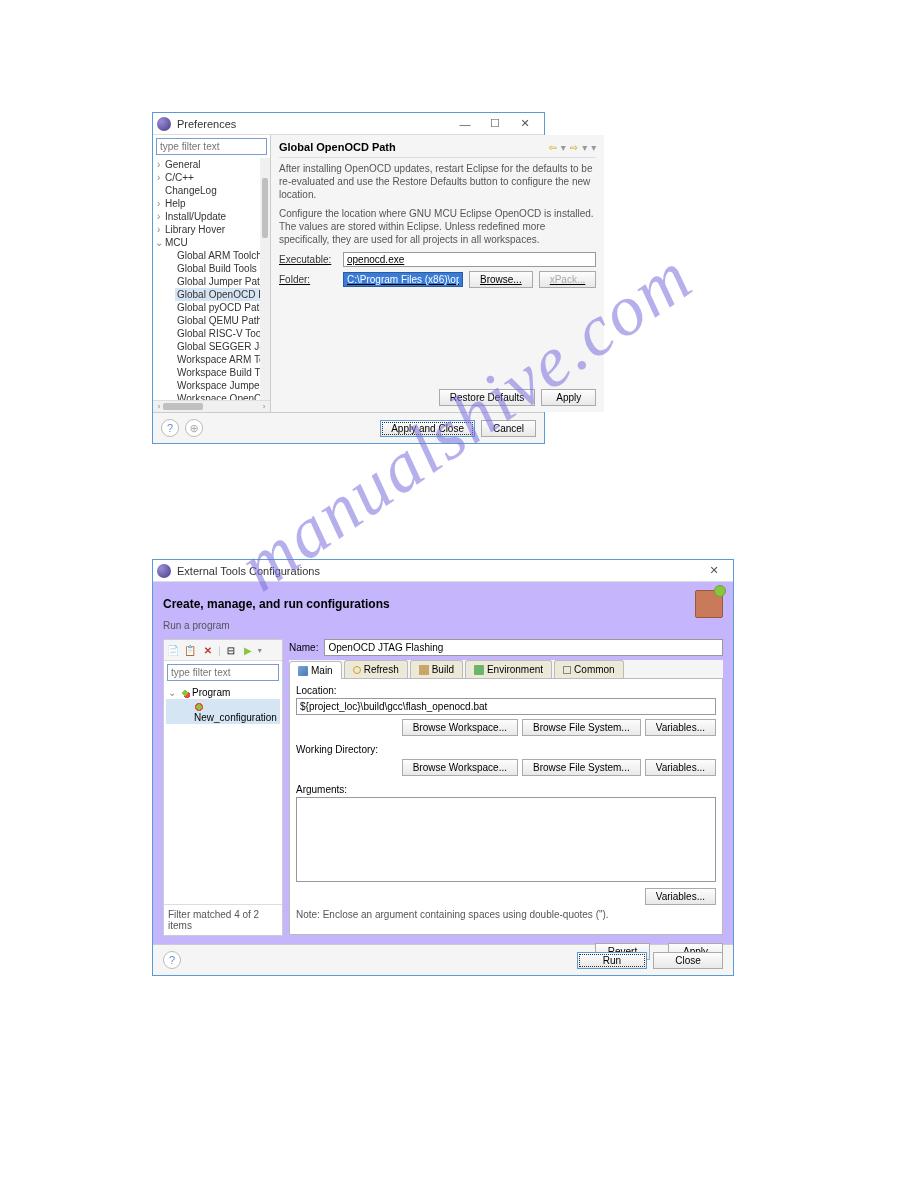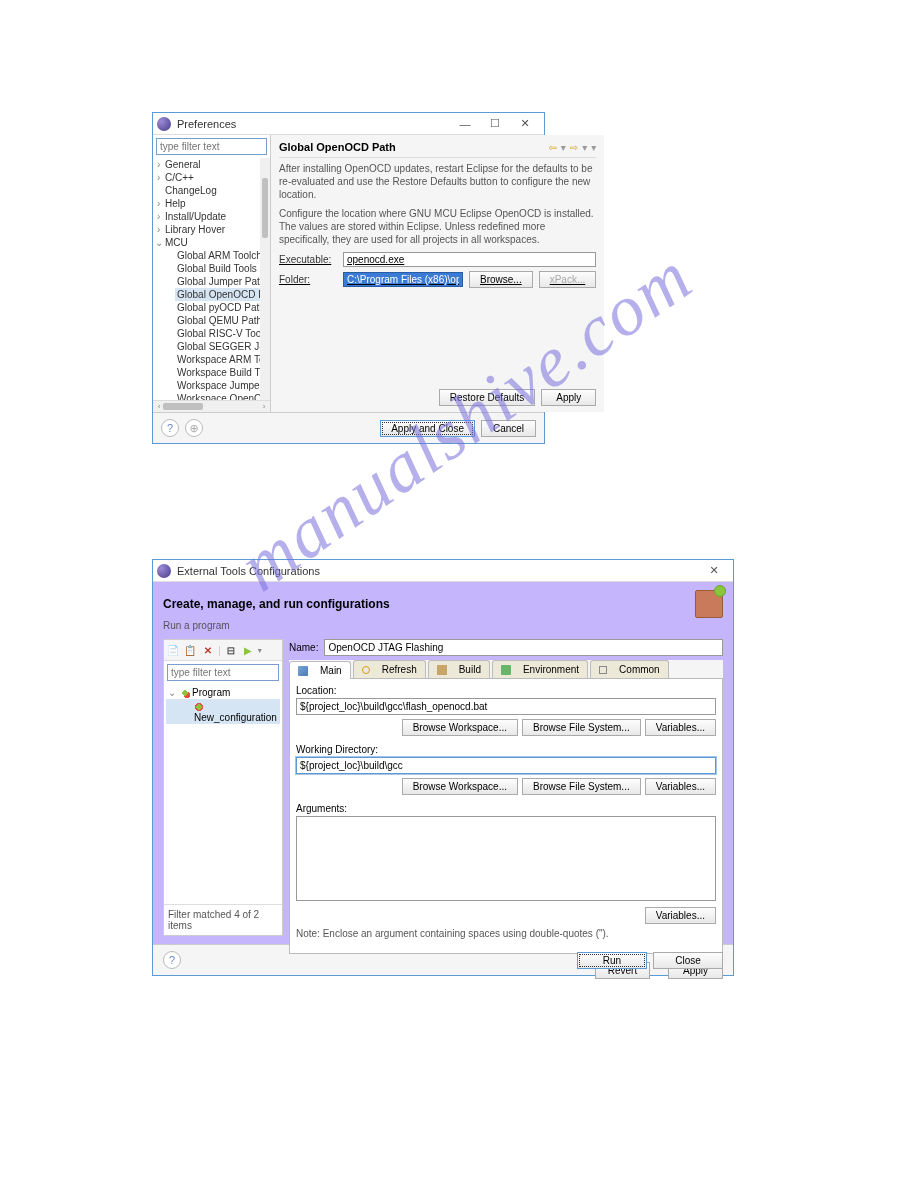--- a/index.html
+++ b/index.html
@@ -65,21 +65,21 @@
 .ext-tree .sub-node { padding-left: 28px; }
 .ext-tree .sub-node.sel { background: #d6e5f3; }
 .ext-tree .sub-node .cfg-ico { background: radial-gradient(circle, #8ac53e 40%, #e74c3c 41% 55%, transparent 56%); }
 .ext-left-foot { padding: 4px; font-size: 10px; border-top: 1px solid #ddd; color: #555; }
 
 .ext-right { flex: 1; padding: 0 0 0 6px; display: flex; flex-direction: column; }
 .name-row { display: flex; align-items: center; gap: 6px; margin-bottom: 4px; }
 .name-row label { font-size: 10px; }
 .name-row input { flex: 1; border: 1px solid #999; padding: 2px 3px; font-size: 10px; }
 .tabs { display: flex; border-bottom: 1px solid #bbb; background: #f5f5f5; }
-.tab { padding: 3px 8px; font-size: 10px; border: 1px solid #bbb; border-bottom: none; margin-right: 2px; background: #ece9d8; display: flex; align-items: center; gap: 12px; border-radius: 3px 3px 0 0; }
+.tab { padding: 3px 8px; font-size: 10px; border: 1px solid #bbb; border-bottom: none; margin-right: 2px; background: #ece9d8; display: flex; align-items: center; gap: 3px; border-radius: 3px 3px 0 0; }
 .tab.active { background: #fff; position: relative; top: 1px; }
 .tab-ico { width: 10px; height: 10px; }
 .ico-main { background: linear-gradient(135deg, #7aa5d6, #4a7ab6); border-radius: 1px; }
 .ico-refresh { border: 1px solid #d4a017; border-radius: 50%; width: 8px; height: 8px; }
 .ico-build { background: #c9a56a; }
 .ico-env { background: #6ab56a; border-radius: 1px; }
 .ico-common { border: 1px solid #888; width: 8px; height: 8px; }
 .tab-content { border: 1px solid #bbb; border-top: none; background: #fff; padding: 6px; flex: 1; display: flex; flex-direction: column; }
 .field-group { margin-bottom: 8px; }
 .field-label { font-size: 10px; margin-bottom: 2px; display: block; }
@@ -242,21 +242,20 @@
             <label class="field-label">Location:</label>
             <input class="field-input" value="${project_loc}\build\gcc\flash_openocd.bat" style="">
             <div class="field-btns">
               <span class="btn">Browse Workspace...</span>
               <span class="btn">Browse File System...</span>
               <span class="btn">Variables...</span>
             </div>
           </div>
           <div class="field-group">
             <label class="field-label">Working Directory:</label>
-            <input class="field-input focus" value="${project_loc}\build\gcc" style="">
             <div class="field-btns">
               <span class="btn">Browse Workspace...</span>
               <span class="btn">Browse File System...</span>
               <span class="btn">Variables...</span>
             </div>
           </div>
           <div class="field-group" style="flex:1; display:flex; flex-direction:column;">
             <label class="field-label">Arguments:</label>
             <div class="args-scroll" style="flex:1;">
               <textarea class="args-box" style=""></textarea>

